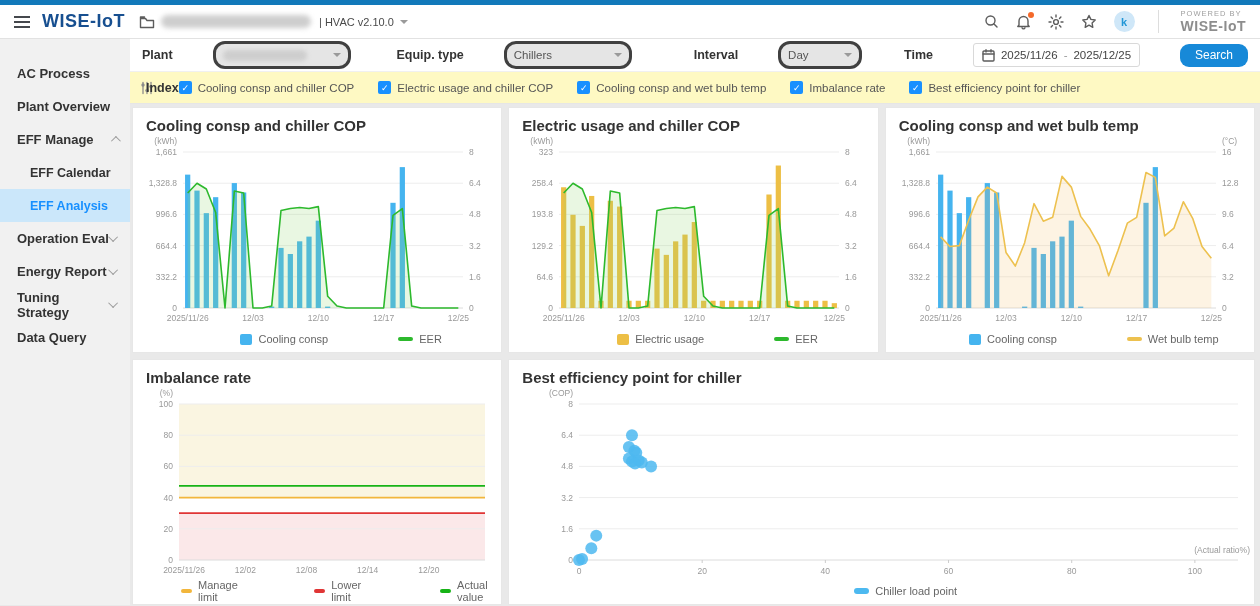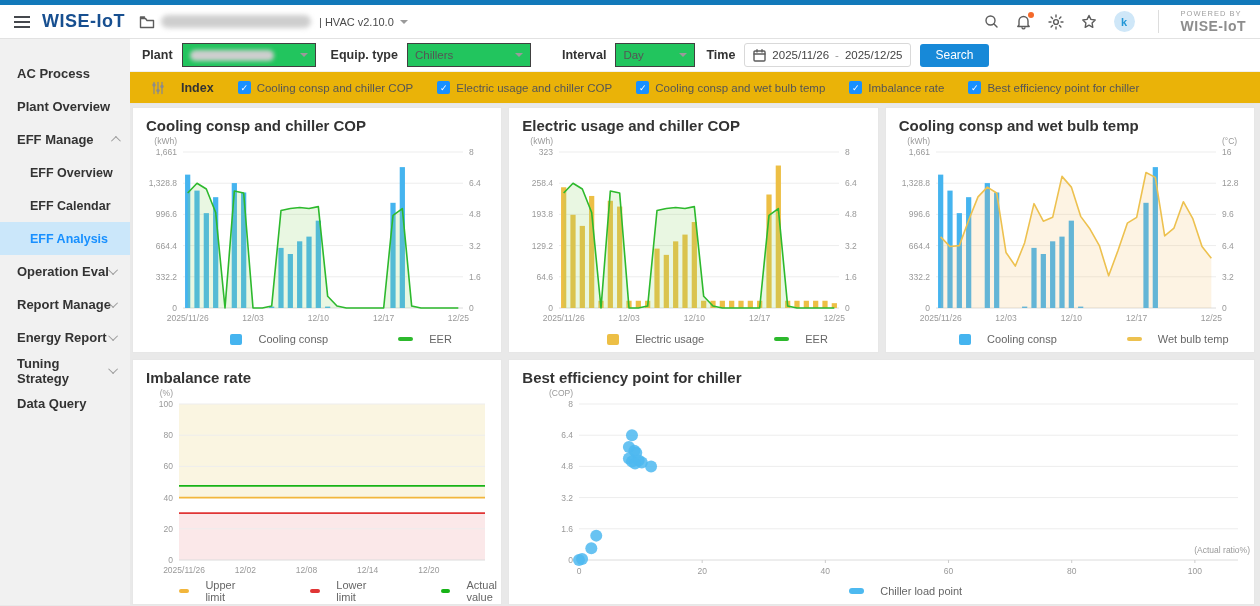--- a/index.html
+++ b/index.html
@@ -22,46 +22,46 @@
   .pwr .l2{font-size:14px;font-weight:700;color:#8d8d8d;letter-spacing:.5px;}
   .app{display:flex;height:566px;}
   .sidebar{width:130px;background:#f1f1f1;flex-shrink:0;padding-top:18px;box-sizing:border-box;}
   .side-item{height:33px;display:flex;align-items:center;padding:0 12px 0 17px;font-size:13px;font-weight:700;color:#333;cursor:pointer;}
   .side-item.sub{padding-left:30px;font-size:12.5px;}
   .side-item.active{background:#cbe7fa;color:#1890ff;}
   .chev{margin-left:auto;width:6px;height:6px;border-left:1.5px solid #9b9b9b;border-bottom:1.5px solid #9b9b9b;flex-shrink:0;}
   .chev.down{transform:rotate(-45deg) translateY(-2px);}
   .chev.up{transform:rotate(135deg) translateY(-2px);}
   .main{flex:1;display:flex;flex-direction:column;min-width:0;}
-  .filter-row{background:#fff;height:32px;display:flex;align-items:center;gap:9px;padding:0 12px;border-bottom:1px solid #f0f0f0;flex-shrink:0;}
+  .filter-row{background:#fff;height:32px;display:flex;align-items:center;gap:9px;padding:0 12px;border-bottom:1px solid #f0f0f0;flex-shrink:0;justify-content:space-between;}
   .f-label{font-size:12.5px;font-weight:700;color:#333;}
-  .select{height:22px;border:1px solid #404040;border-radius:0;background:#22c55e;display:flex;align-items:center;padding:0 7px;font-size:11.5px;color:#555;cursor:pointer;}
+  .select{height:22px;border:3px solid #404040;border-radius:12px;background:#e5e5e5;display:flex;align-items:center;padding:0 7px;font-size:11.5px;color:#555;cursor:pointer;}
   .select .caret{margin-left:auto;}
   .sel-plant{width:118px;}
   .sel-equip{width:108px;}
   .sel-interval{width:64px;}
   .redact.dd{width:84px;height:11px;filter:blur(2px);}
   .timebox{height:22px;border:1px solid #d9d9d9;border-radius:3px;display:flex;align-items:center;gap:6px;padding:0 8px;font-size:11.5px;color:#444;cursor:pointer;}
-  .btn-search{height:23px;background:#1789d8;color:#fff;border:none;border-radius:3px;font-size:12px;padding:0 15px;cursor:pointer;font-family:"Liberation Sans",sans-serif;}
-  .index-row{background:#eab308;height:31px;display:flex;align-items:center;gap:24px;padding:0 21px;border-bottom:1px solid #e6e6e6;flex-shrink:0;}
+  .btn-search{height:23px;background:#1789d8;color:#fff;border:none;border-radius:9px;font-size:12px;padding:0 15px;cursor:pointer;font-family:"Liberation Sans",sans-serif;}
+  .index-row{background:#fef9c3;height:31px;display:flex;align-items:center;padding:0 10px;border-bottom:1px solid #e6e6e6;flex-shrink:0;}
   .index-label{font-size:12.5px;font-weight:700;color:#333;margin-left:-8px;}
   .chk-item{display:flex;align-items:center;gap:6px;font-size:11.5px;color:#555;cursor:pointer;}
   .cb{width:13px;height:13px;border-radius:2px;background:#1890ff;color:#fff;font-size:9px;display:flex;align-items:center;justify-content:center;flex-shrink:0;}
   .cards{flex:1;padding:3px 5px 0 2px;display:flex;flex-direction:column;gap:6px;min-height:0;}
   .crow{display:flex;gap:6px;min-height:0;}
   .crow1{height:246px;flex-shrink:0;}
   .crow2{flex:1;}
   .card{background:#fff;border:1px solid #e7e7e7;display:flex;flex-direction:column;box-sizing:border-box;min-width:0;}
   .crow1 .card{flex:1 1 0;}
   .card.small{width:calc((100% - 12px)/3);flex:none;}
   .card.wide{flex:1;}
   .chart-title{font-size:15px;font-weight:700;color:#333;padding:9px 13px 0;flex-shrink:0;}
   .chart-box{flex:1;min-height:0;}
   .chart-legend{height:26px;display:flex;align-items:center;justify-content:center;gap:22px;flex-shrink:0;}
-  .lg-item{display:flex;align-items:center;gap:16px;font-size:11px;color:#666;cursor:pointer;padding-left:48px;}
+  .lg-item{display:flex;align-items:center;gap:6px;font-size:11px;color:#666;cursor:pointer;padding-left:48px;}
   .sw-rect{width:12px;height:11px;border-radius:2px;}
   .sw-line{width:15px;height:4px;border-radius:2px;}
   .sw-dot{width:15px;height:6px;border-radius:3px;}
   svg text{font-family:"Liberation Sans",sans-serif;}
   .icon-stroke{stroke:#5c5c5c;fill:none;stroke-width:1.4;stroke-linecap:round;stroke-linejoin:round;}
 </style>
 </head>
 <body>
 
 <div class="topstrip"></div>
@@ -127,34 +127,27 @@
         <span>AC Process</span>
       </div>
       <div class="side-item">
         <span>Plant Overview</span>
       </div>
       <div class="side-item">
         <span>EFF Manage</span>
         <span class="chev up"></span>
       </div>
       <div class="side-item sub">
-        <span>EFF Overview</span>
-      </div>
-      <div class="side-item sub">
         <span>EFF Calendar</span>
       </div>
       <div class="side-item sub active">
         <span>EFF Analysis</span>
       </div>
       <div class="side-item">
         <span>Operation Eval</span>
-        <span class="chev down"></span>
-      </div>
-      <div class="side-item">
-        <span>Report Manage</span>
         <span class="chev down"></span>
       </div>
       <div class="side-item">
         <span>Energy Report</span>
         <span class="chev down"></span>
       </div>
       <div class="side-item">
         <span>Tuning Strategy</span>
         <span class="chev down"></span>
       </div>
@@ -444,21 +437,21 @@
                 <line x1="46" y1="99.9" x2="352" y2="99.9" stroke="#17b317" stroke-width="1.8"></line>
                 <text x="51.1" y="187" text-anchor="middle" font-size="8.5" fill="#999">2025/11/26</text>
                 <text x="112.3" y="187" text-anchor="middle" font-size="8.5" fill="#999">12/02</text>
                 <text x="173.5" y="187" text-anchor="middle" font-size="8.5" fill="#999">12/08</text>
                 <text x="234.7" y="187" text-anchor="middle" font-size="8.5" fill="#999">12/14</text>
                 <text x="295.9" y="187" text-anchor="middle" font-size="8.5" fill="#999">12/20</text>
               </svg></div>
           <div class="chart-legend">
               <span class="lg-item">
                 <span class="sw-line" style="background: rgb(242, 182, 60);"></span>
-                <span>Upper limit</span>
+                <span>Manage limit</span>
               </span>
               <span class="lg-item">
                 <span class="sw-line" style="background: rgb(224, 53, 53);"></span>
                 <span>Lower limit</span>
               </span>
               <span class="lg-item">
                 <span class="sw-line" style="background: rgb(23, 179, 23);"></span>
                 <span>Actual value</span>
               </span>
             </div>

